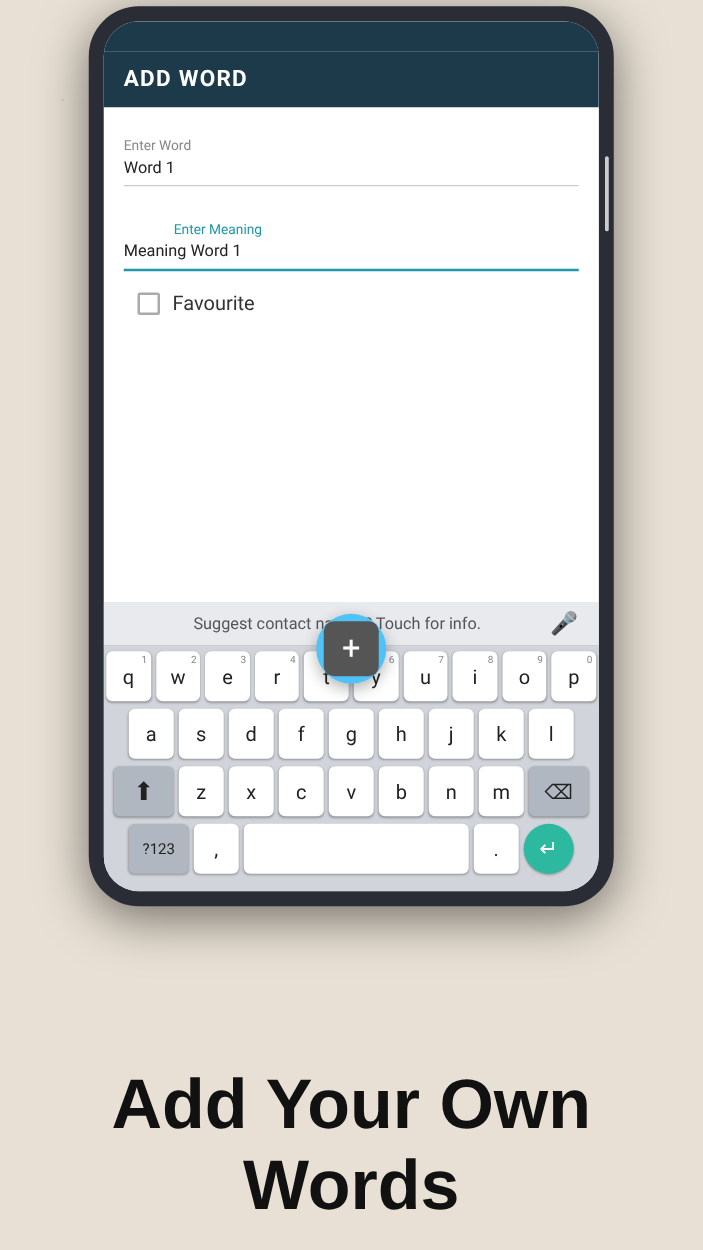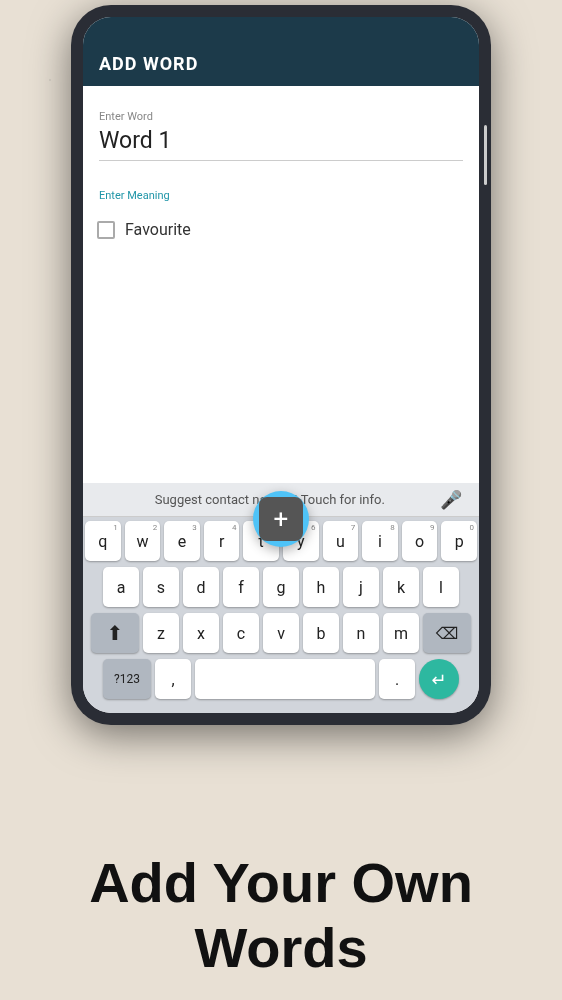--- a/index.html
+++ b/index.html
@@ -85,37 +85,38 @@
     }
 
     .field-label {
       font-size: 11px;
       color: #888;
       margin-bottom: 2px;
     }
 
     .field-label.active {
       color: #2196a8;
+      margin-left: 40px;
     }
 
     .field-value {
-      font-size: 23px;
+      font-size: 13px;
       color: #222;
       padding: 2px 0 6px 0;
       border-bottom: 1px solid #ccc;
     }
 
     .field-value.active-border {
       border-bottom: 2px solid #2196a8;
     }
 
     .checkbox-row {
       display: flex;
       align-items: center;
-      padding: 12px 14px;
+      padding: 12px 27px;
     }
 
     .checkbox {
       width: 18px;
       height: 18px;
       border: 2px solid #aaa;
       background: transparent;
       margin-right: 10px;
       border-radius: 2px;
       flex-shrink: 0;
@@ -313,20 +314,21 @@
 
     <div class="form-area">
 
       <div class="form-field">
         <div class="field-label">Enter Word</div>
         <div class="field-value">Word 1</div>
       </div>
 
       <div class="form-field">
         <div class="field-label active">Enter Meaning</div>
+        <div class="field-value active-border">Meaning Word 1</div>
       </div>
 
       <div class="checkbox-row">
         <div class="checkbox"></div>
         <span class="checkbox-label">Favourite</span>
       </div>
 
       <div class="spacer"></div>
 
     </div>

